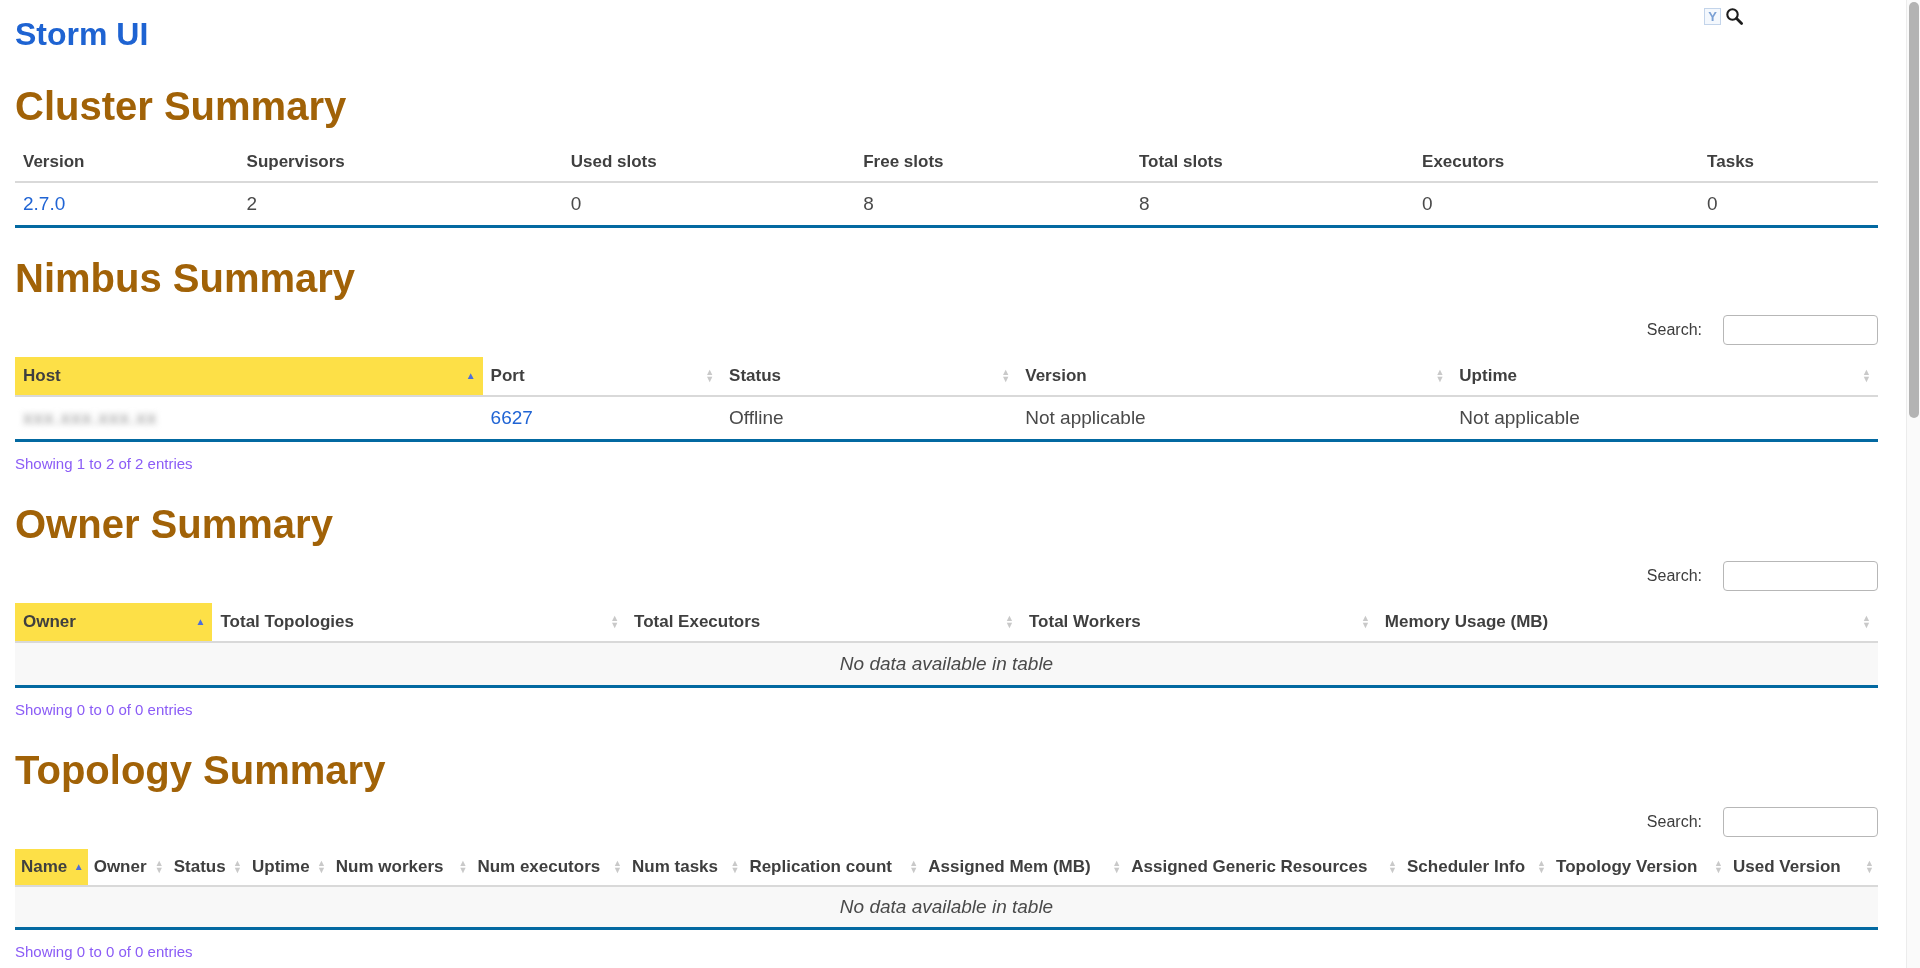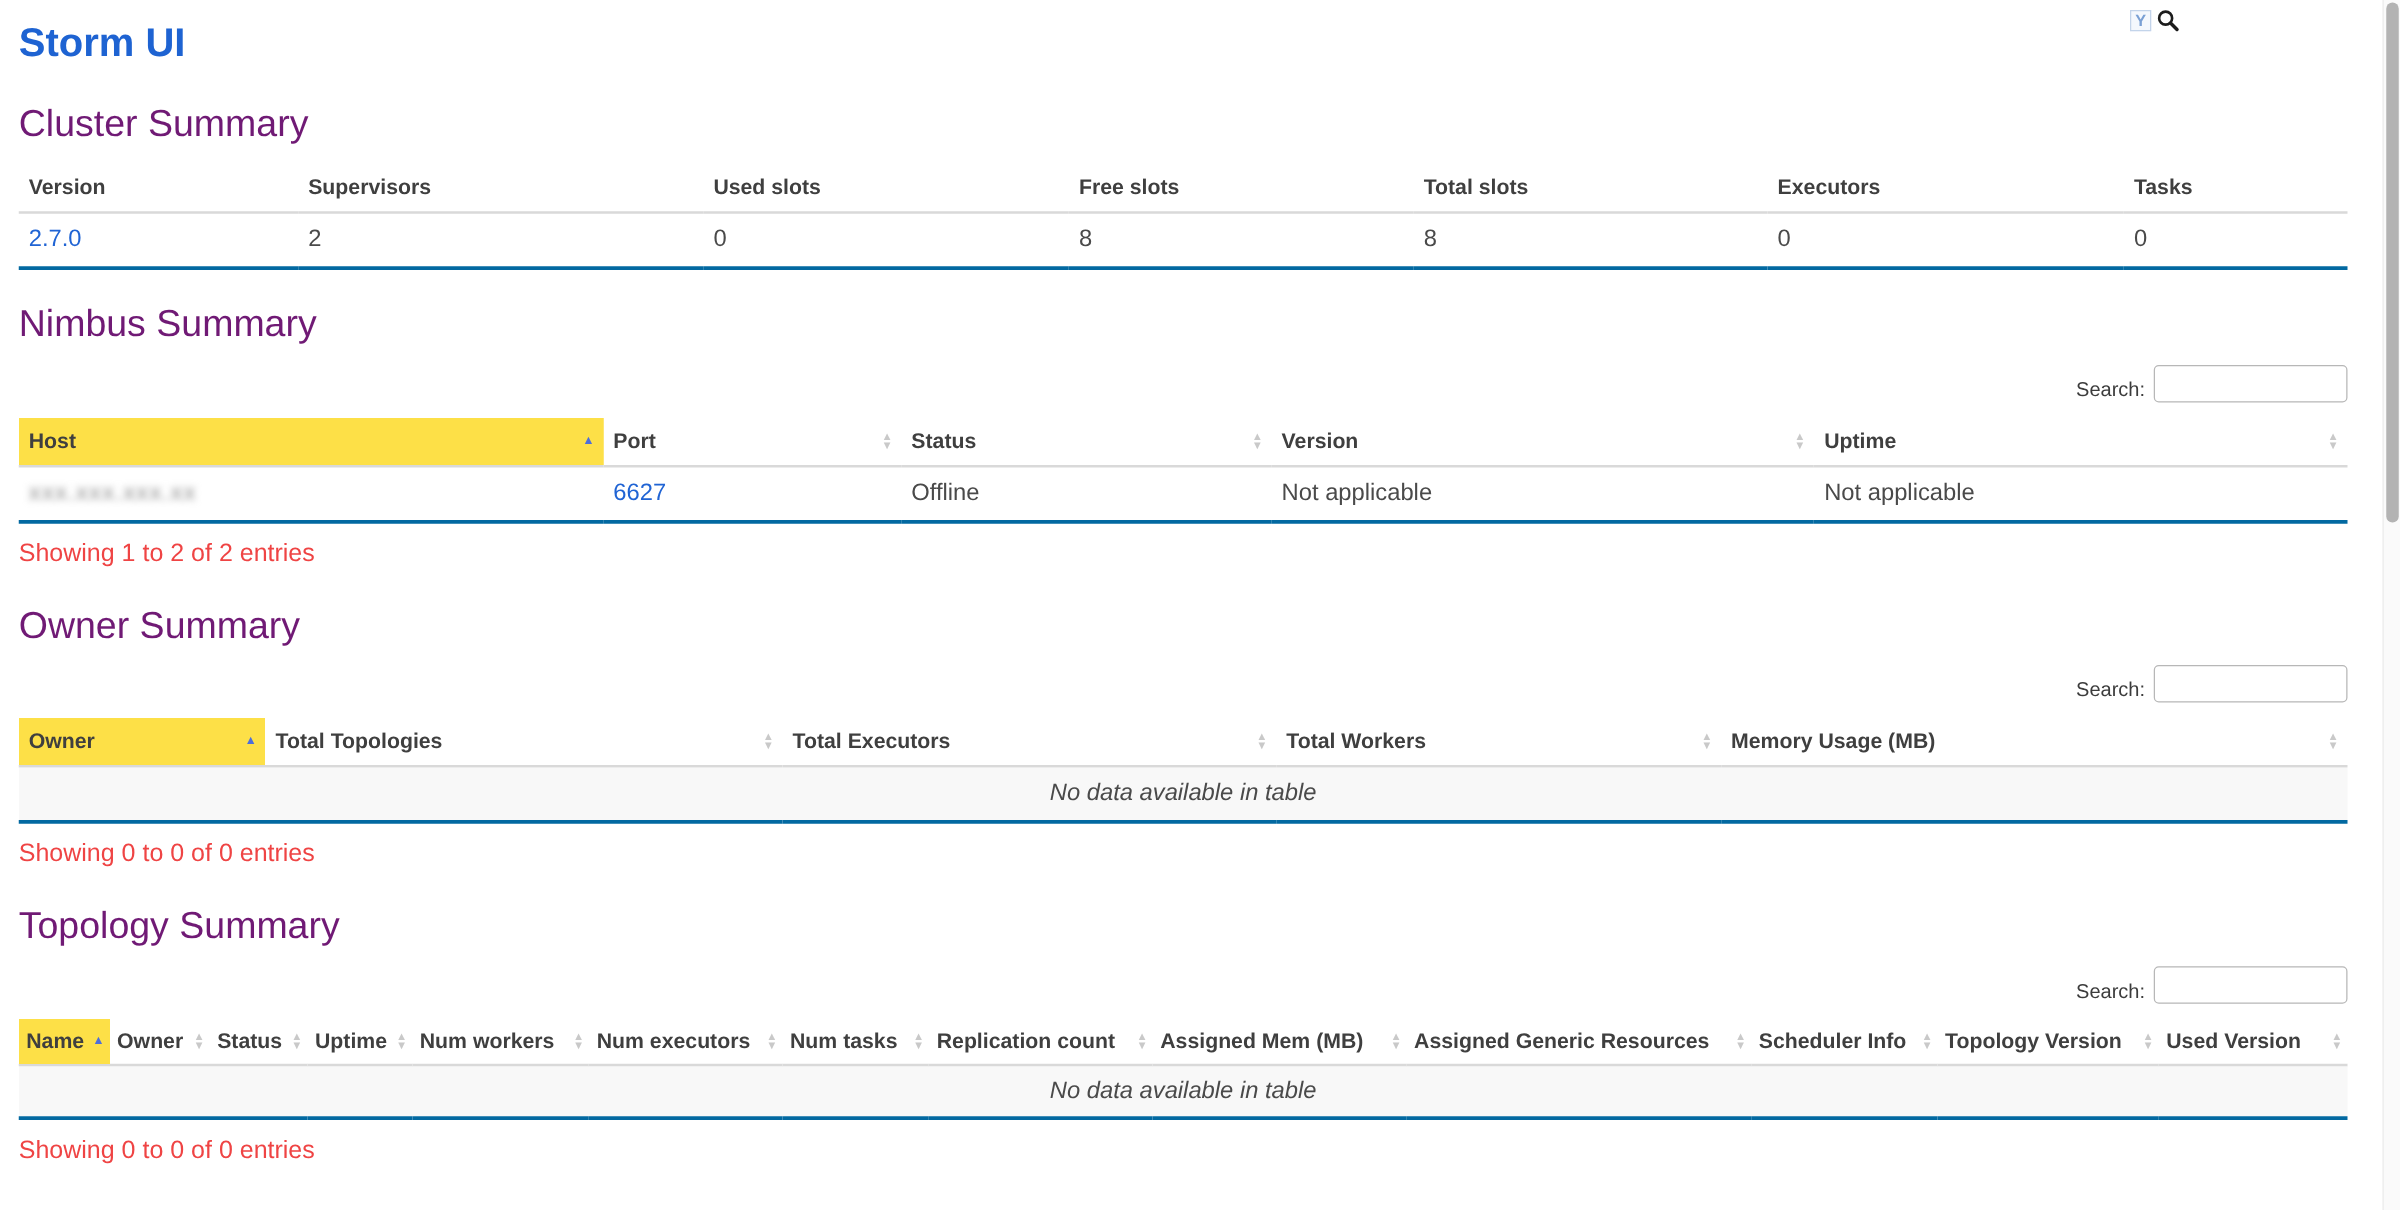--- a/index.html
+++ b/index.html
@@ -17,23 +17,23 @@
   
   h1.page-title {
     margin: 8px 0 0 0;
     font-size: 32px;
     font-weight: bold;
     color: #1e63d2;
     line-height: 1.3;
   }
   h2.section-heading {
     margin: 27px 0 14px 0;
-    font-size: 30px;
-    font-weight: normal;
-    color: #701a75;
+    font-size: 40px;
+    font-weight: bold;
+    color: #a16207;
     line-height: 1.15;
   }
 
   
   .topbar-icons {
     position: absolute;
     top: 7px;
     left: 1704px;
     display: flex;
     align-items: center;
@@ -109,39 +109,39 @@
   .blur-redacted {
     filter: blur(3px);
     color: #8f8f8f;
     letter-spacing: 1px;
   }
 
   
   .search-bar {
     display: flex;
     justify-content: flex-end;
-    align-items: flex-end;
-    gap: 7px;
+    align-items: center;
+    gap: 21px;
     margin: 0 0 12px 0;
     height: 30px;
   }
   .search-bar label { font-size: 16px; color: #3c3c3c; }
   .search-bar input {
     width: 155px;
     height: 30px;
     border: 1px solid #b7b7b7;
     border-radius: 4px;
     padding: 4px 8px;
     font-size: 15px;
     font-family: "Liberation Sans", sans-serif;
     outline: none;
   }
   .table-info {
-    font-size: 20px;
-    color: #ef4444;
+    font-size: 15px;
+    color: #8b5cf6;
     padding: 13px 0 2px 0;
   }
 
   
   table.tight th { padding: 8px 18px 8px 6px; }
   table.tight th .sort-icons { right: 4px; }
   table.tight th .sort-asc-arrow { right: 4px; }
   table.tight td { padding: 9px 6px; }
 
   

